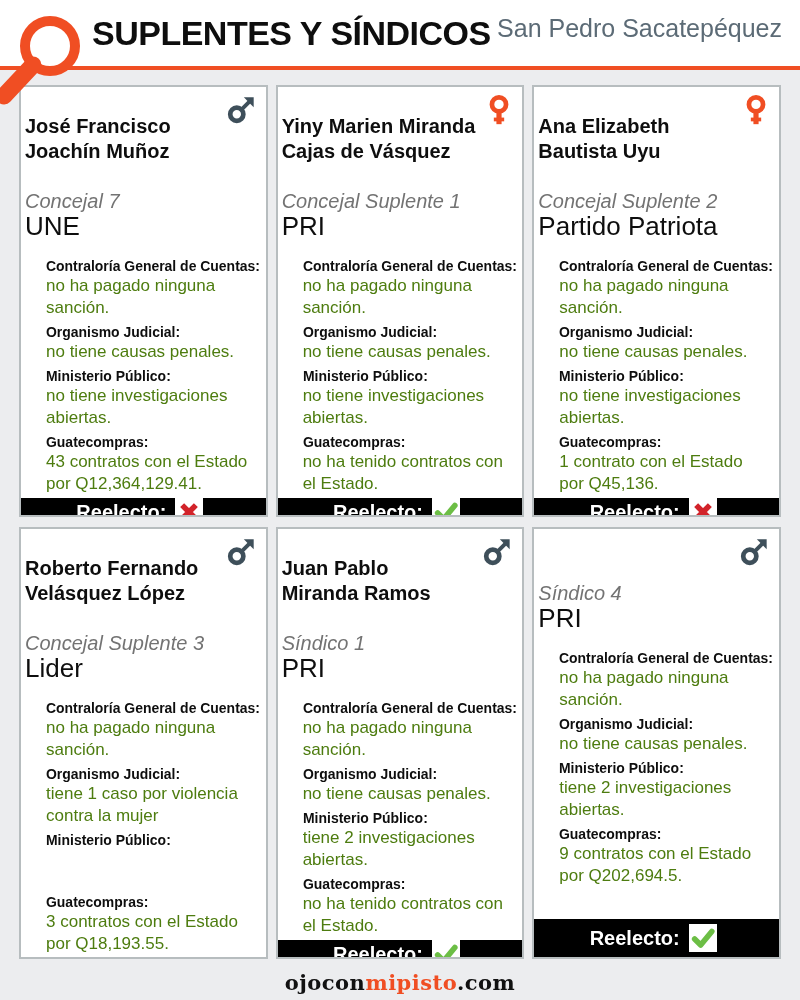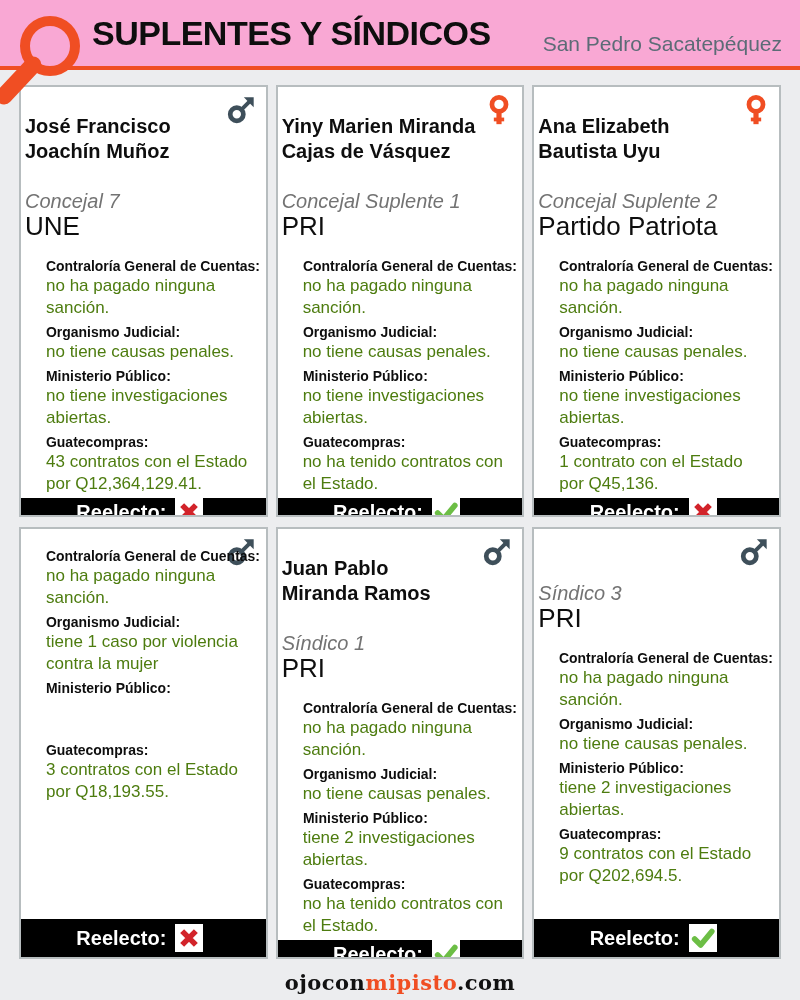--- a/index.html
+++ b/index.html
@@ -6,21 +6,21 @@
     margin: 0;
     width: 800px;
     height: 1000px;
     background: #ECEDEF;
     font-family: "Liberation Sans", sans-serif;
     overflow: hidden;
   }
   .header {
     position: relative;
     height: 66px;
-    background: #f9a8d4;
+    background: #ffffff;
     border-bottom: 4px solid var(--color-accent, #F04E23);
   }
   .magnifier {
     position: absolute;
     left: 2px;
     top: 12px;
     color: var(--color-accent, #F04E23);
     overflow: visible;
     z-index: 3;
   }
@@ -30,22 +30,22 @@
     top: 14px;
     font-size: 34px;
     font-weight: bold;
     letter-spacing: -0.5px;
     color: #0e0e0e;
     white-space: nowrap;
   }
   .location {
     position: absolute;
     right: 18px;
-    top: 32px;
-    font-size: 21px;
+    top: 14px;
+    font-size: 25px;
     color: var(--color-location, #5C6B76);
     white-space: nowrap;
   }
   .grid {
     display: grid;
     grid-template-columns: repeat(3, 1fr);
     grid-auto-rows: 432px;
     gap: 10px 8px;
     padding: 15px 19px 0 19px;
   }
@@ -272,20 +272,26 @@
 
   <div class="card male re-no">
     <span class="gender">
       <svg class="male-glyph" width="30" height="30" viewBox="0 0 32 32">
           <circle cx="11.5" cy="20.5" r="7" fill="none" stroke="currentColor" stroke-width="5"></circle>
           <line x1="17" y1="15" x2="25" y2="7" stroke="currentColor" stroke-width="4.2"></line>
           <polygon points="19,2.5 29.5,2.5 29.5,13" fill="currentColor"></polygon>
         </svg>
       
     </span>
+    <div class="card-head">
+      <div class="name">Roberto Fernando
+Velásquez López</div>
+      <div class="position">Concejal Suplente 3</div>
+      <div class="party">Lider</div>
+    </div>
     <div class="card-body">
       <div class="sec-label">Contraloría General de Cuentas:</div>
       <div class="sec-value">no ha pagado ninguna sanción.</div>
       <div class="sec-label">Organismo Judicial:</div>
       <div class="sec-value">tiene 1 caso por violencia contra la mujer</div>
       <div class="sec-label">Ministerio Público:</div>
       <div class="sec-value"></div>
       <div class="sec-label">Guatecompras:</div>
       <div class="sec-value">3 contratos con el Estado por Q18,193.55.</div>
     </div>
@@ -339,21 +345,21 @@
   <div class="card male re-yes">
     <span class="gender">
       <svg class="male-glyph" width="30" height="30" viewBox="0 0 32 32">
           <circle cx="11.5" cy="20.5" r="7" fill="none" stroke="currentColor" stroke-width="5"></circle>
           <line x1="17" y1="15" x2="25" y2="7" stroke="currentColor" stroke-width="4.2"></line>
           <polygon points="19,2.5 29.5,2.5 29.5,13" fill="currentColor"></polygon>
         </svg>
       
     </span>
     <div class="card-head">
-      <div class="position">Síndico 3</div>
+      <div class="position">Síndico 4</div>
       <div class="party">PRI</div>
     </div>
     <div class="card-body">
       <div class="sec-label">Contraloría General de Cuentas:</div>
       <div class="sec-value">no ha pagado ninguna sanción.</div>
       <div class="sec-label">Organismo Judicial:</div>
       <div class="sec-value">no tiene causas penales.</div>
       <div class="sec-label">Ministerio Público:</div>
       <div class="sec-value">tiene 2 investigaciones abiertas.</div>
       <div class="sec-label">Guatecompras:</div>

